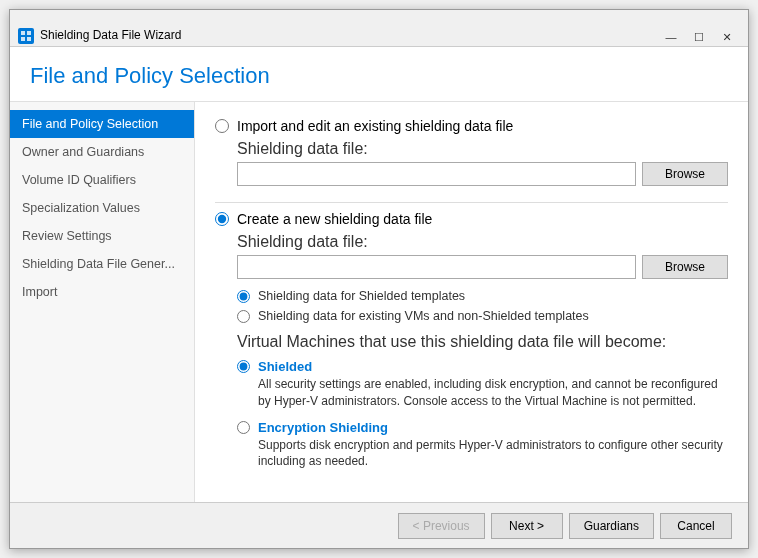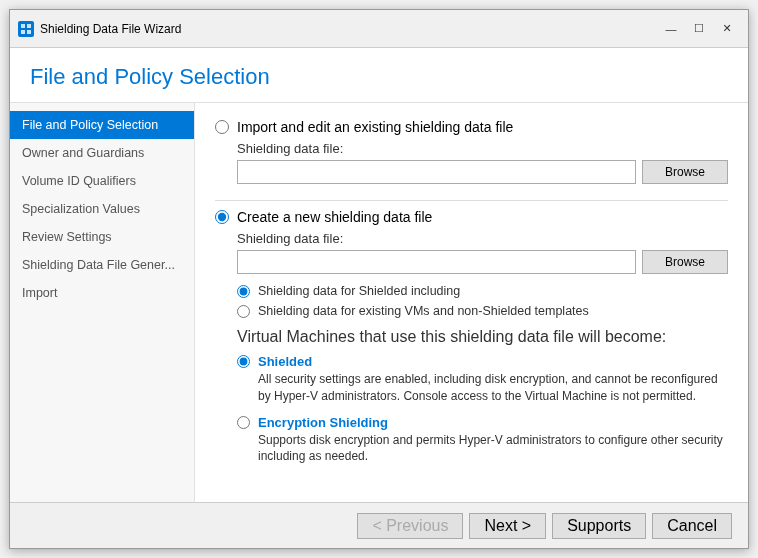--- a/index.html
+++ b/index.html
@@ -22,23 +22,23 @@
       border: 1px solid #999;
       box-shadow: 0 2px 10px rgba(0,0,0,0.3);
       display: flex;
       flex-direction: column;
     }
 
     .title-bar {
       background: #f0f0f0;
       border-bottom: 1px solid #ccc;
       display: flex;
-      align-items: center;
-      padding: 4px 8px;
-      height: 38px;
+      align-items: flex-start;
+      padding: 18px 8px;
+      height: 19px;
       flex-shrink: 0;
     }
 
     .title-bar-icon {
       width: 16px;
       height: 16px;
       margin-right: 6px;
       background: #0078d7;
       border-radius: 2px;
       display: flex;
@@ -140,21 +140,21 @@
       margin-bottom: 16px;
     }
 
     .field-group {
       margin-left: 22px;
       margin-top: 6px;
       margin-bottom: 10px;
     }
 
     .field-label {
-      font-size: 13px;
+      font-size: 16px;
       color: #333;
       margin-bottom: 4px;
     }
 
     .field-row {
       display: flex;
       align-items: center;
       gap: 6px;
     }
 
@@ -255,21 +255,21 @@
       justify-content: flex-end;
       align-items: center;
       gap: 6px;
       flex-shrink: 0;
       height: 46px;
     }
 
     .btn-footer {
       height: 26px;
       padding: 0 14px;
-      font-size: 16px;
+      font-size: 12px;
       border: 1px solid #aaa;
       background: #e1e1e1;
       cursor: pointer;
       min-width: 72px;
     }
 
     .btn-footer:disabled {
       color: #aaa;
       cursor: default;
     }
@@ -358,21 +358,21 @@
             <div class="field-label">Shielding data file:</div>
             <div class="field-row">
               <input type="text" class="text-input" style="">
               <button class="btn-browse">Browse</button>
             </div>
           </div>
 
           <div class="radio-group">
             <label class="radio-sub-item">
               <input type="radio" name="template-type" checked="" style="">
-              <span>Shielding data for Shielded including</span>
+              <span>Shielding data for Shielded templates</span>
             </label>
             <label class="radio-sub-item">
               <input type="radio" name="template-type" style="">
               <span>Shielding data for existing VMs and non-Shielded templates</span>
             </label>
           </div>
 
           <div class="vm-label">Virtual Machines that use this shielding data file will become:</div>
 
           <div class="vm-options">
@@ -393,17 +393,17 @@
               <div class="vm-option-desc">Supports disk encryption and permits Hyper-V administrators to configure other security including as needed.</div>
             </div>
           </div>
         </div>
       </div>
     </div>
 
     <div class="footer">
       <button class="btn-footer" disabled="">&lt; Previous</button>
       <button class="btn-footer">Next &gt;</button>
-      <button class="btn-footer">Supports</button>
+      <button class="btn-footer">Guardians</button>
       <button class="btn-footer cancel">Cancel</button>
     </div>
   </div>
 </div>
 
 </body></html>

